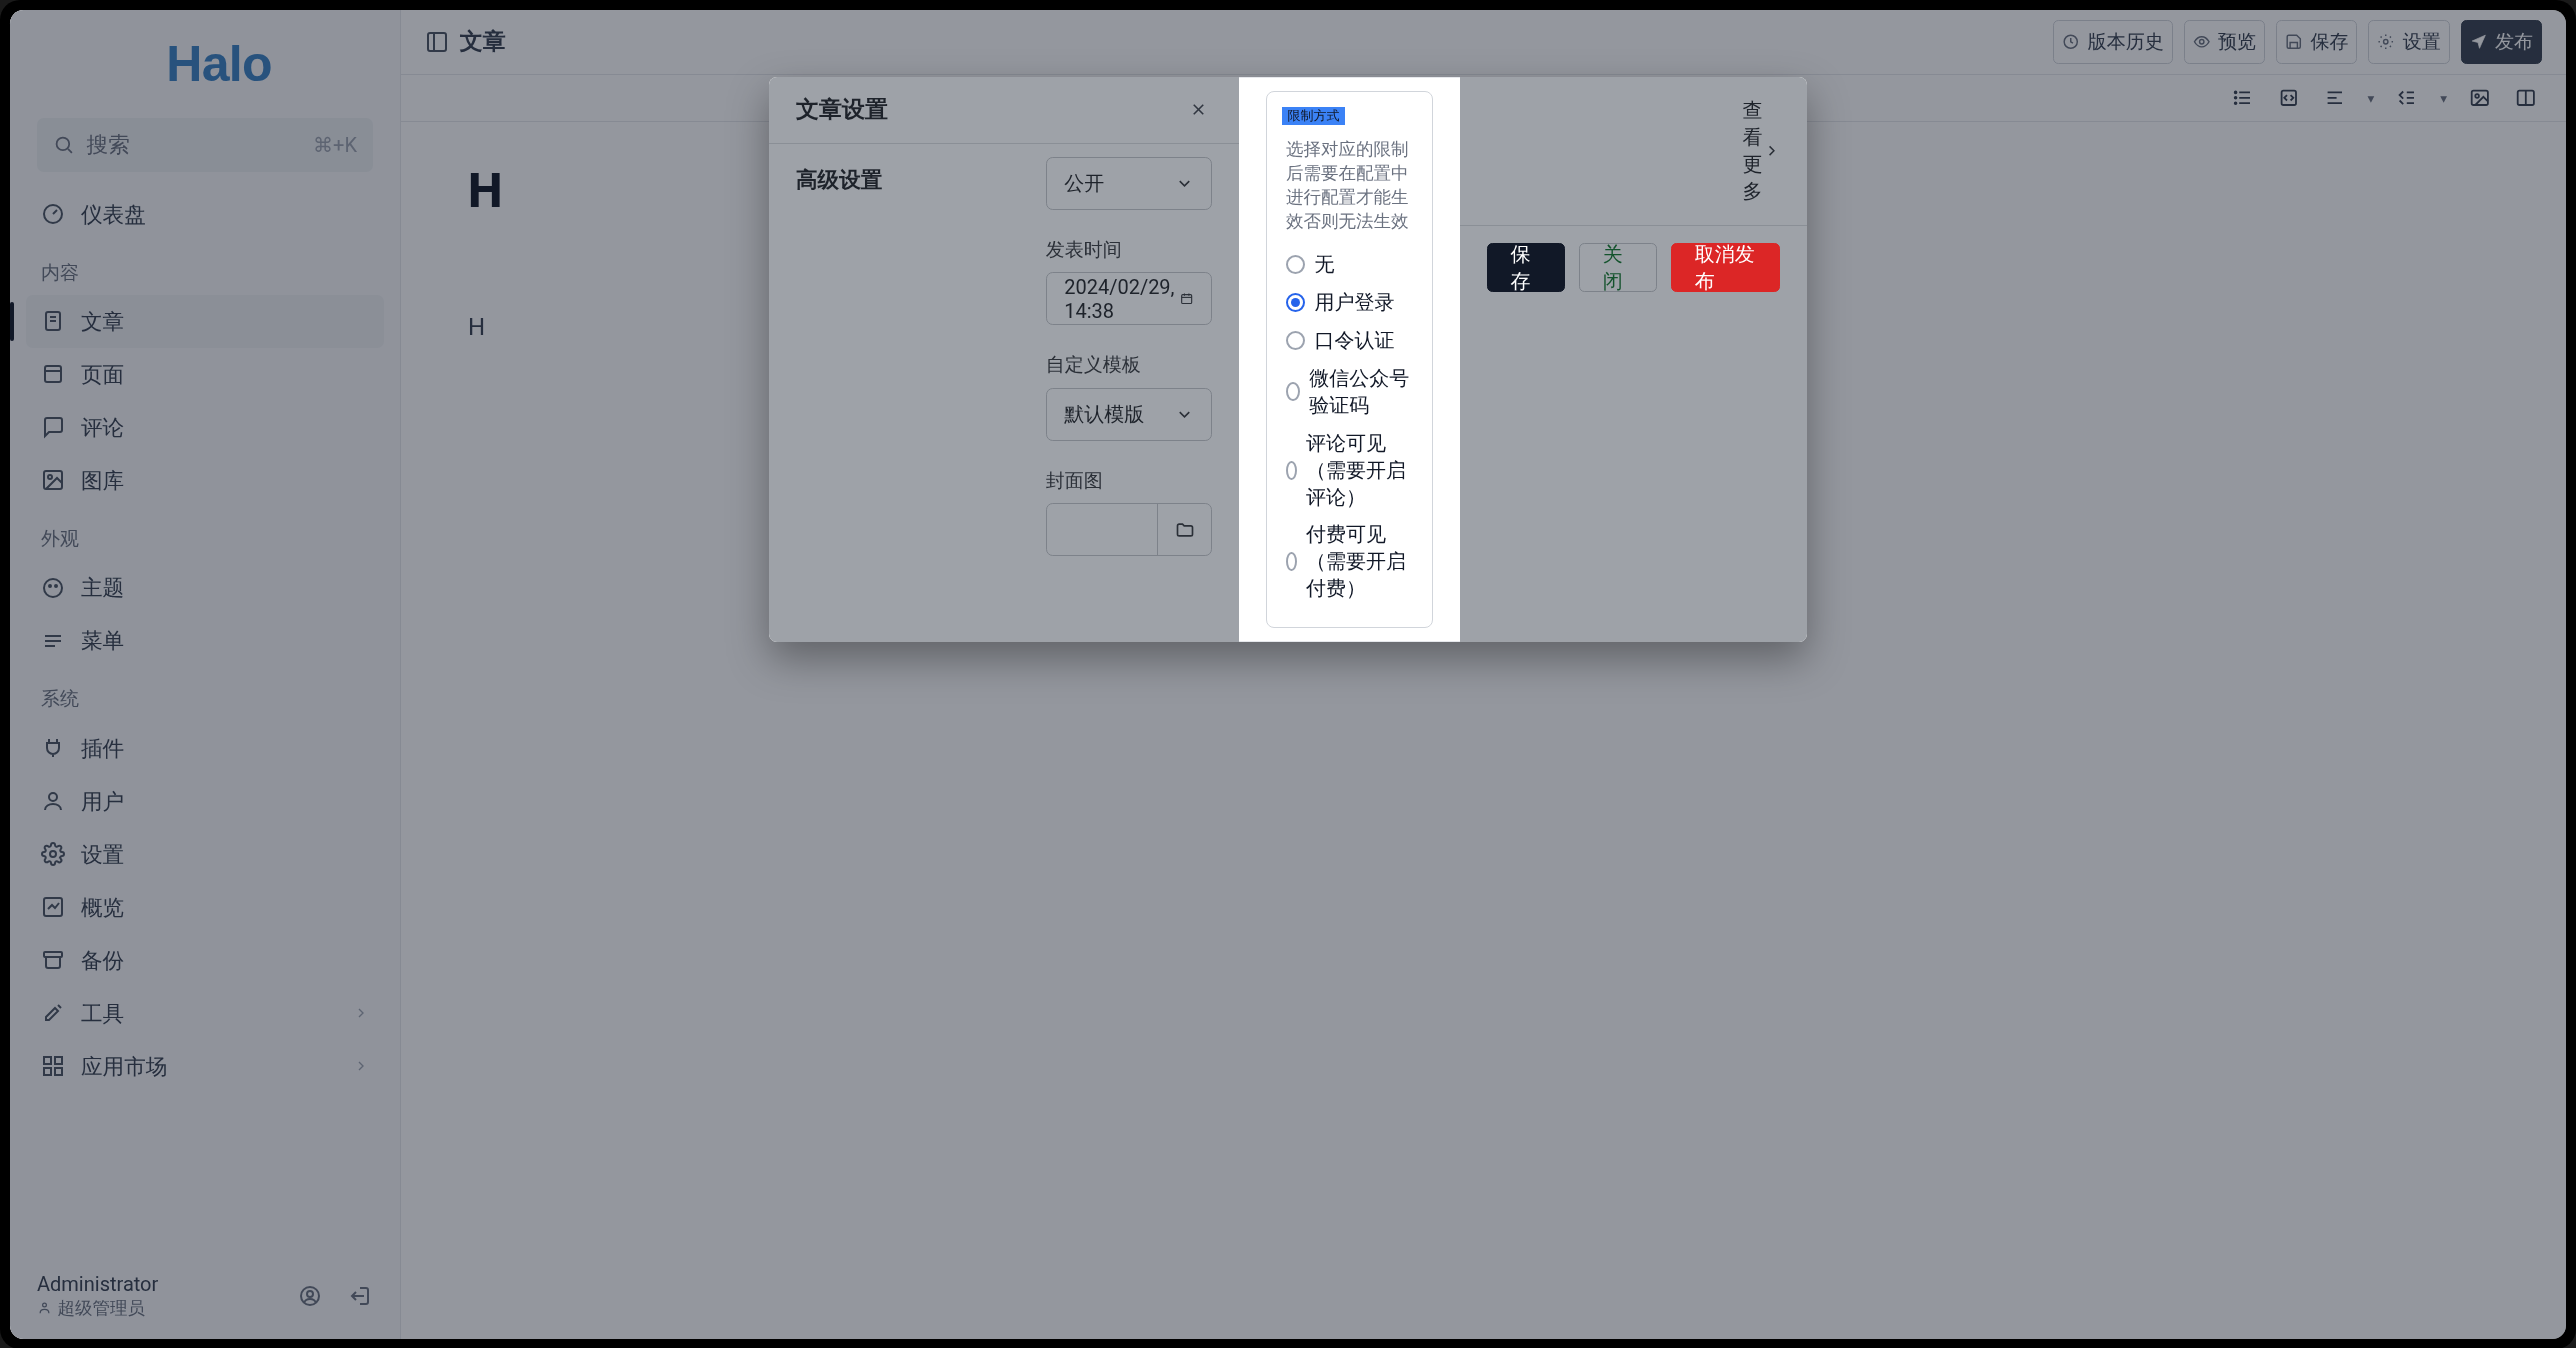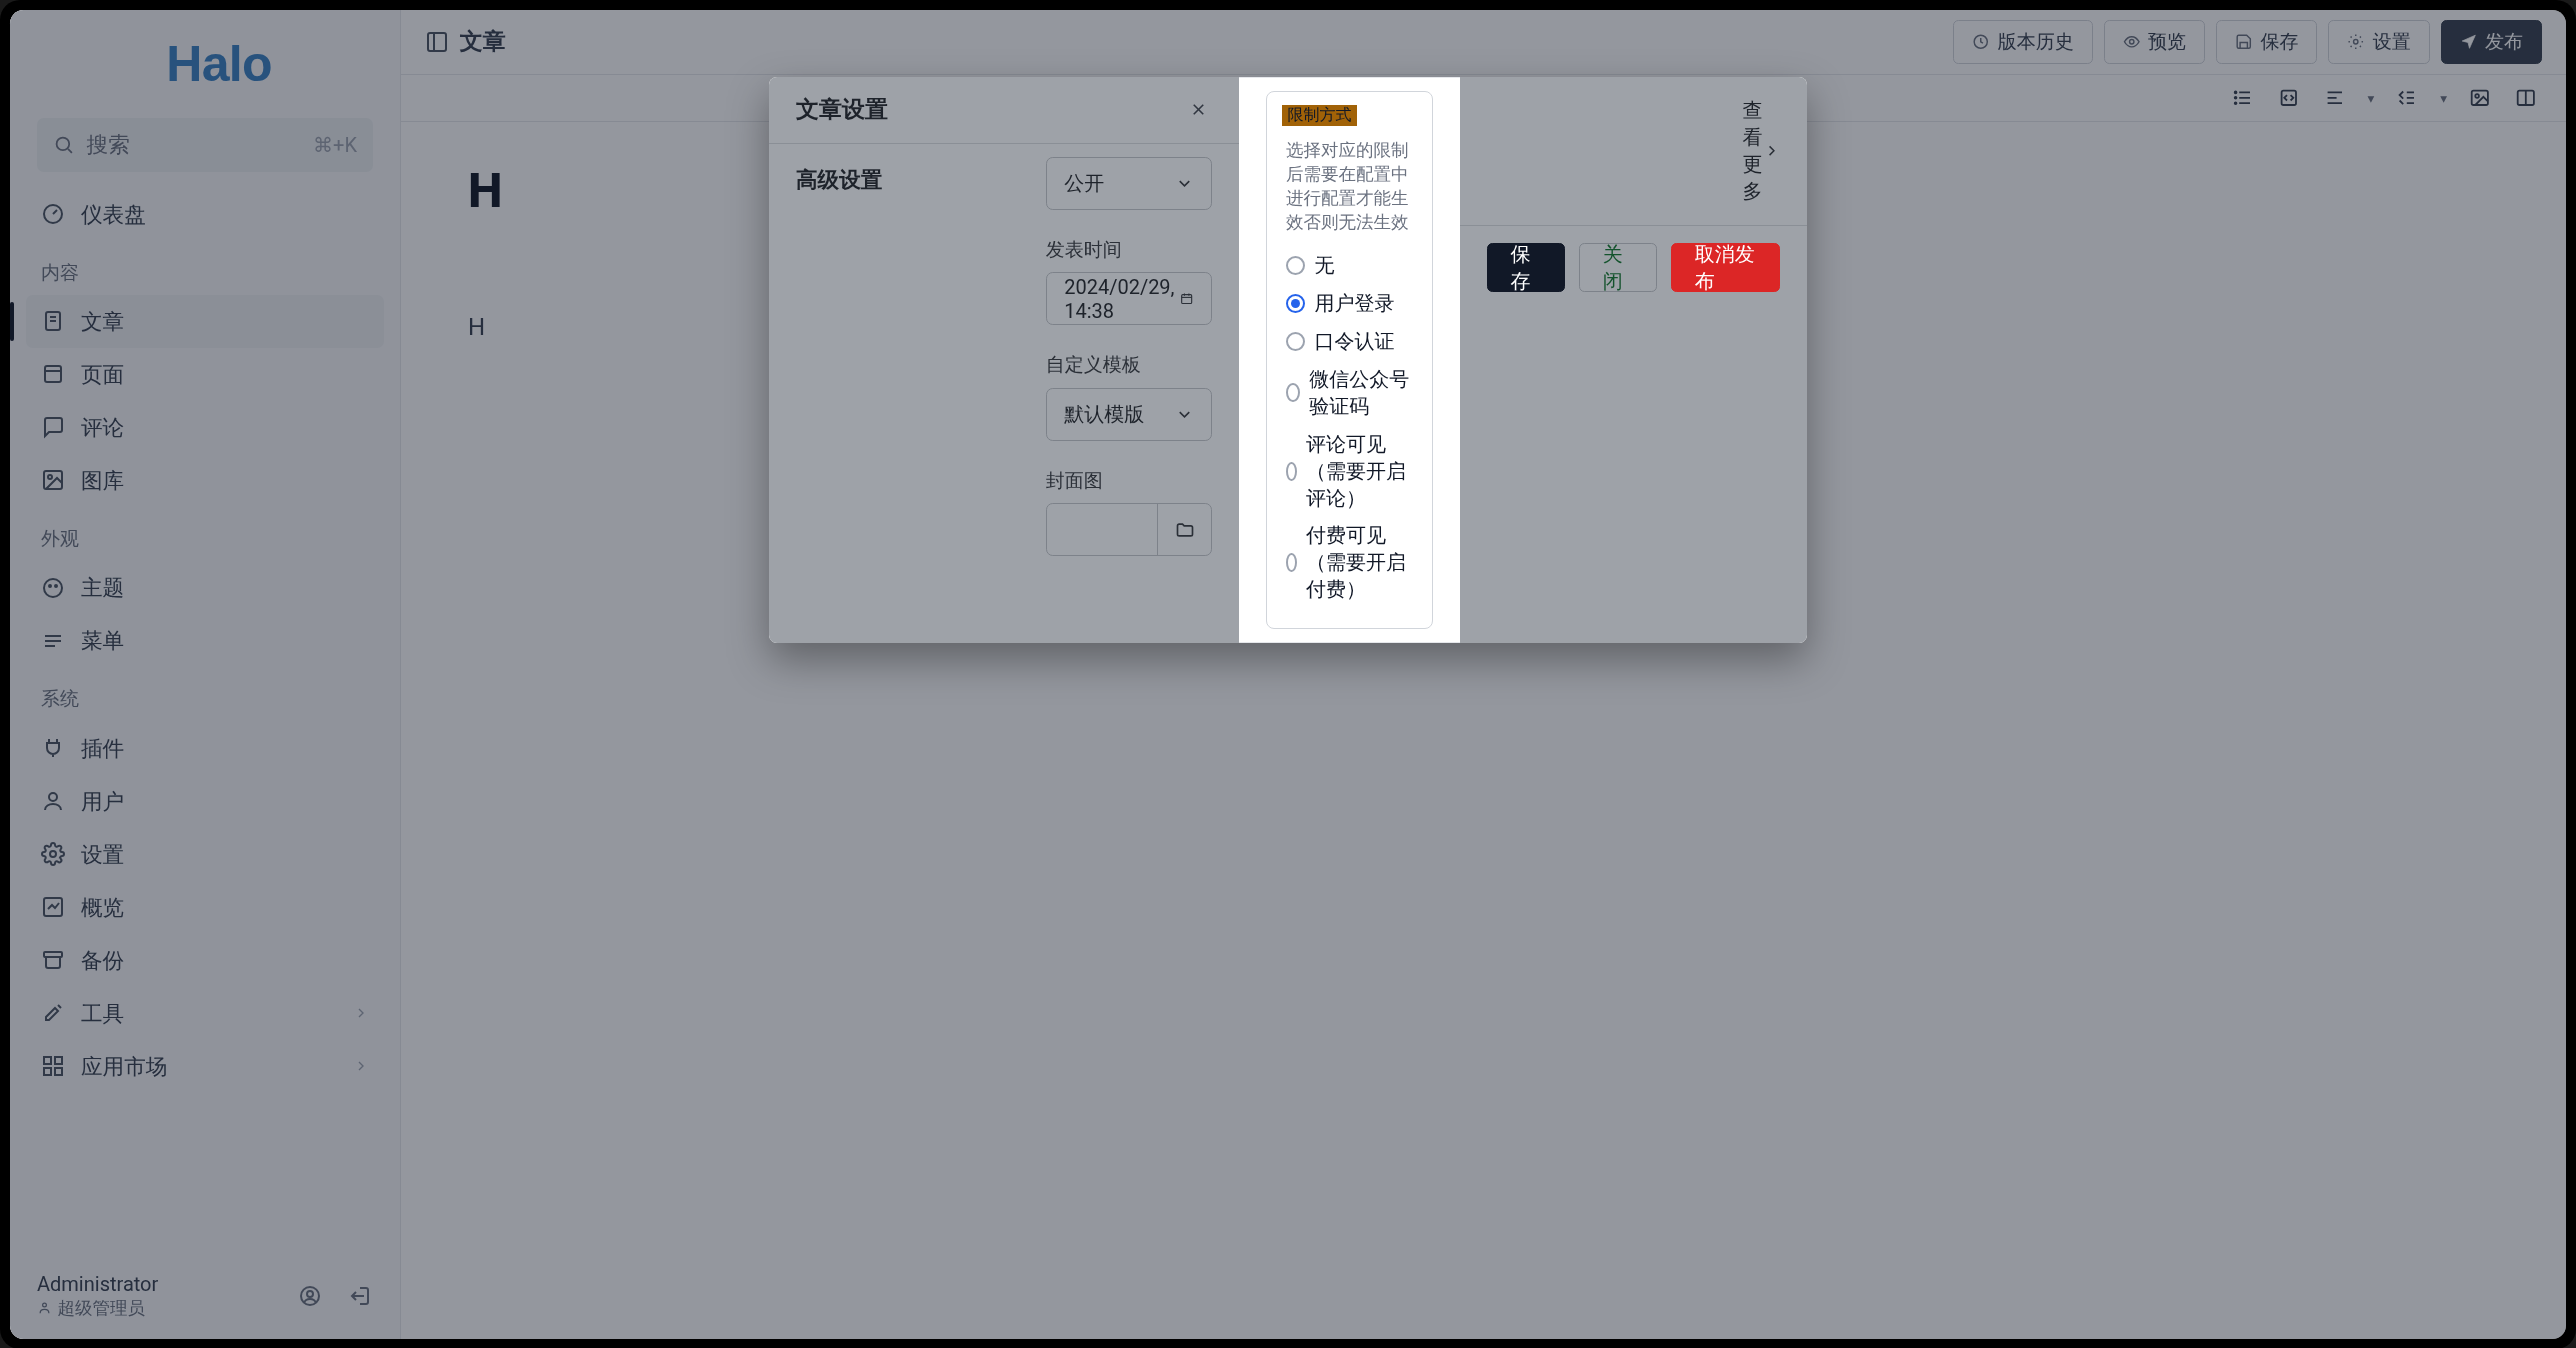--- a/index.html
+++ b/index.html
@@ -28,21 +28,21 @@
   .sf-name { font-size: 20px; color: #374151; }
   .sf-role { font-size: 17.5px; color: #6b7280; display: flex; align-items: center; gap: 5.4px; }
   .sf-icon { width: 24px; height: 24px; stroke: #6b7280; margin-left: 10.8px; }
 
   
   .main { flex: 1; display: flex; flex-direction: column; }
   .top-bar { height: 65px; border-bottom: 0.7px solid #e5e7eb; display: flex; align-items: center; padding: 0 24px; gap: 13.5px; }
   .top-left { display: flex; align-items: center; gap: 10.8px; font-size: 23px; font-weight: 700; color: #374151; }
   .top-left svg { width: 24px; height: 24px; stroke: #4b5563; }
   .top-right { margin-left: auto; display: flex; gap: 10.8px; }
-  .tbtn { display: flex; align-items: center; gap: 8px; border: 0.7px solid #d1d5db; border-radius: 5.4px; background: #fff; padding: 8px 18px; font-size: 19px; color: #374151; }
+  .tbtn { display: flex; align-items: center; gap: 8px; border: 0.7px solid #d1d5db; border-radius: 5.4px; background: #fff; padding: 8px 8px; font-size: 19px; color: #374151; }
   .tbtn svg { width: 17.5px; height: 17.5px; stroke: #6b7280; }
   .tbtn.publish { background: #374151; border-color: #374151; color: #fff; }
   .tbtn.publish svg { stroke: #fff; fill: #fff; }
 
   .editor-tools { height: 47px; border-bottom: 0.7px solid #e5e7eb; display: flex; align-items: center; justify-content: flex-end; padding-right: 27px; gap: 20px; color: #374151; }
   .editor-tools .tool { width: 26px; height: 26px; display: flex; align-items: center; justify-content: center; }
   .editor-tools svg { width: 21.6px; height: 21.6px; stroke: #374151; }
   .editor-body { flex: 1; padding: 40px 67px; }
   .ed-title { font-size: 49px; font-weight: 800; color: #111827; }
   .ed-line { font-size: 24px; color: #374151; margin-top: 27px; }
@@ -70,21 +70,21 @@
   .m-input { width: 100%; height: 53px; border: 0.7px solid #7d828a; border-radius: 6.7px; background: #9ea2a8; display: flex; align-items: center; justify-content: space-between; padding: 0 17.5px; font-size: 20px; color: #1e232b; }
   .m-input .chev, .m-input .cal { width: 19px; height: 19px; stroke: #2b3038; }
   .m-input.split { padding: 0; }
   .m-input.split .val { flex: 1; padding: 0 17.5px; }
   .m-input.split .addon { width: 54px; height: 100%; border-left: 0.7px solid #7d828a; display: flex; align-items: center; justify-content: center; }
 
   
   .m-section.white { background: #fff; border-top: 0.7px solid #e5e7eb; border-bottom: 0.7px solid #e5e7eb; }
   .m-section.white .m-label-col { color: #111827; }
   .fieldset { border: 0.7px solid #d1d5db; border-radius: 8px; padding: 17.5px 19px 19px; }
-  .fieldset .legend { font-size: 16px; color: #111827; margin-top: -30px; margin-left: -4px; background: #a16207; display: inline-block; padding: 0 5.4px; margin-bottom: 12px; }
+  .fieldset .legend { font-size: 13px; color: #111827; margin-top: -30px; margin-left: -4px; background: #3b82f6; display: inline-block; padding: 0 5.4px; margin-bottom: 12px; }
   .fieldset .hint { font-size: 17.5px; color: #6b7280; margin-bottom: 13.5px; }
   .radio-row { display: flex; align-items: center; gap: 9.4px; padding: 5.4px 0; }
   .radio { width: 19px; height: 19px; border: 2px solid #9ca3af; border-radius: 50%; display: inline-flex; align-items: center; justify-content: center; }
   .radio.selected { border-color: #2563eb; }
   .radio.selected::after { content: ""; width: 9.4px; height: 9.4px; background: #2563eb; border-radius: 50%; }
   .radio-label { font-size: 20px; color: #111827; }
 
   .m-more { padding: 20px 27px; display: flex; align-items: center; }
   .m-more .txt { flex: 1; font-size: 20px; color: #1e232b; margin-left: 256px; }
   .m-more svg { width: 17.5px; height: 17.5px; stroke: #2b3038; }

